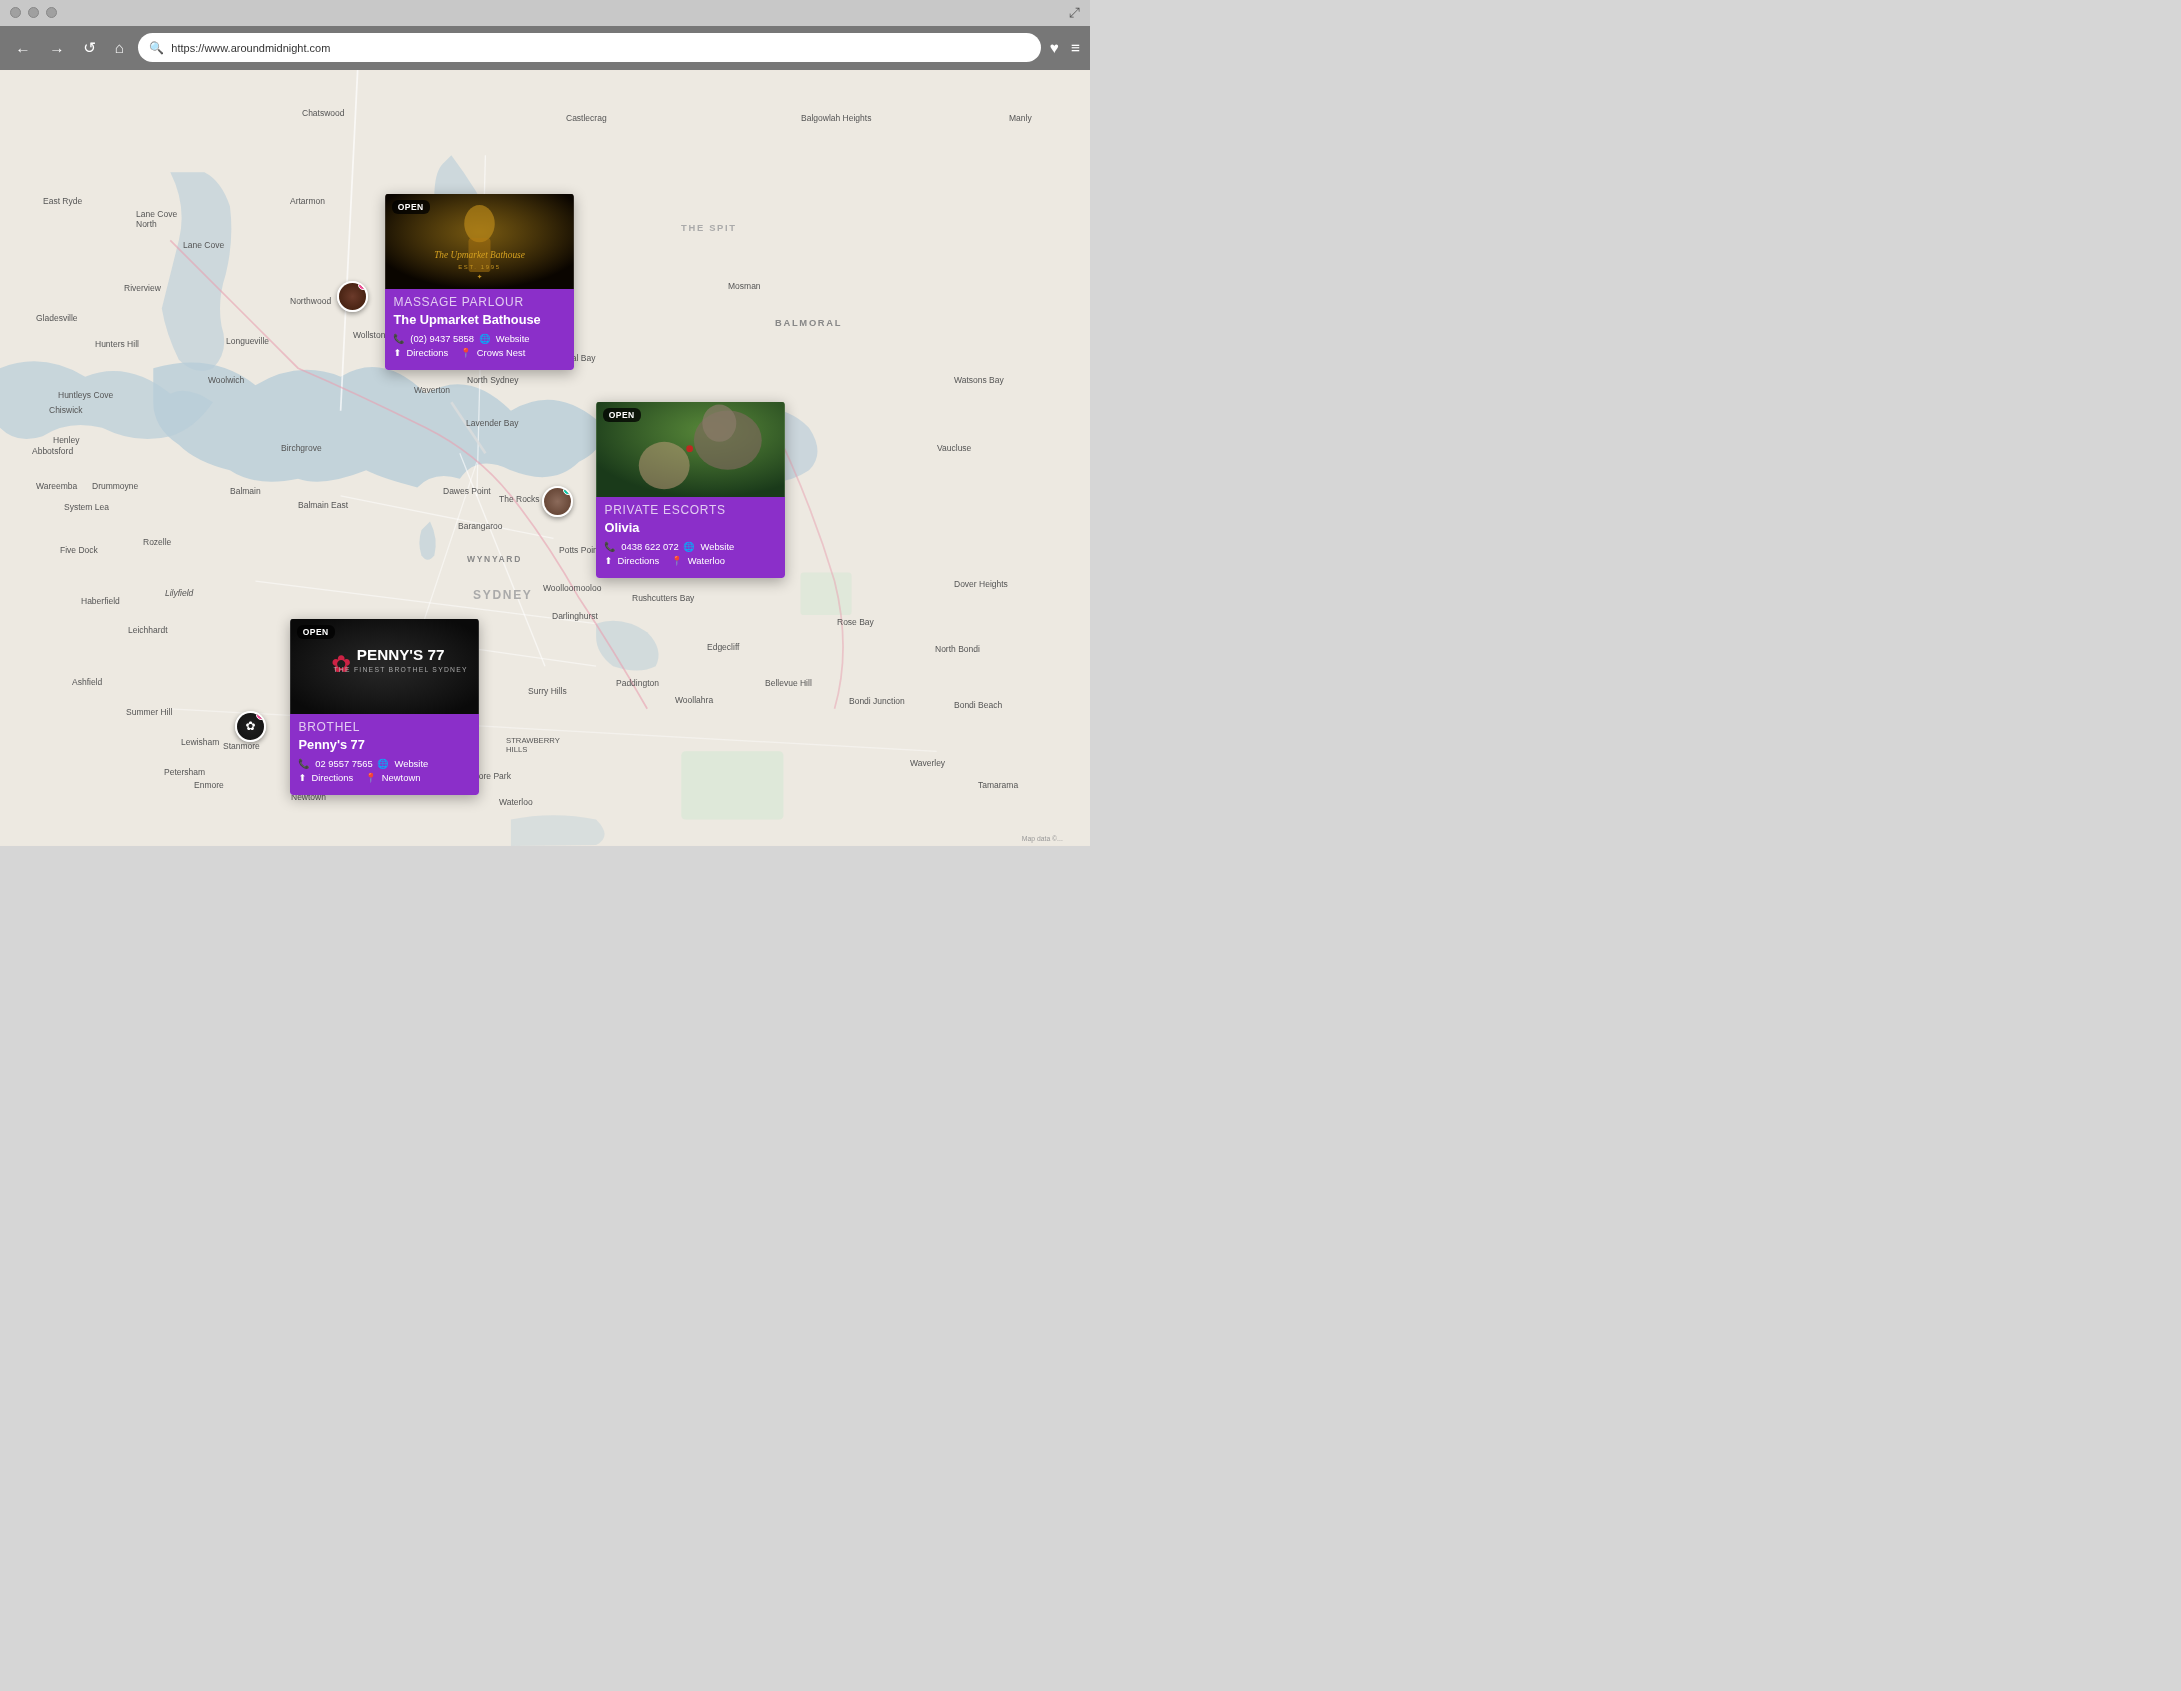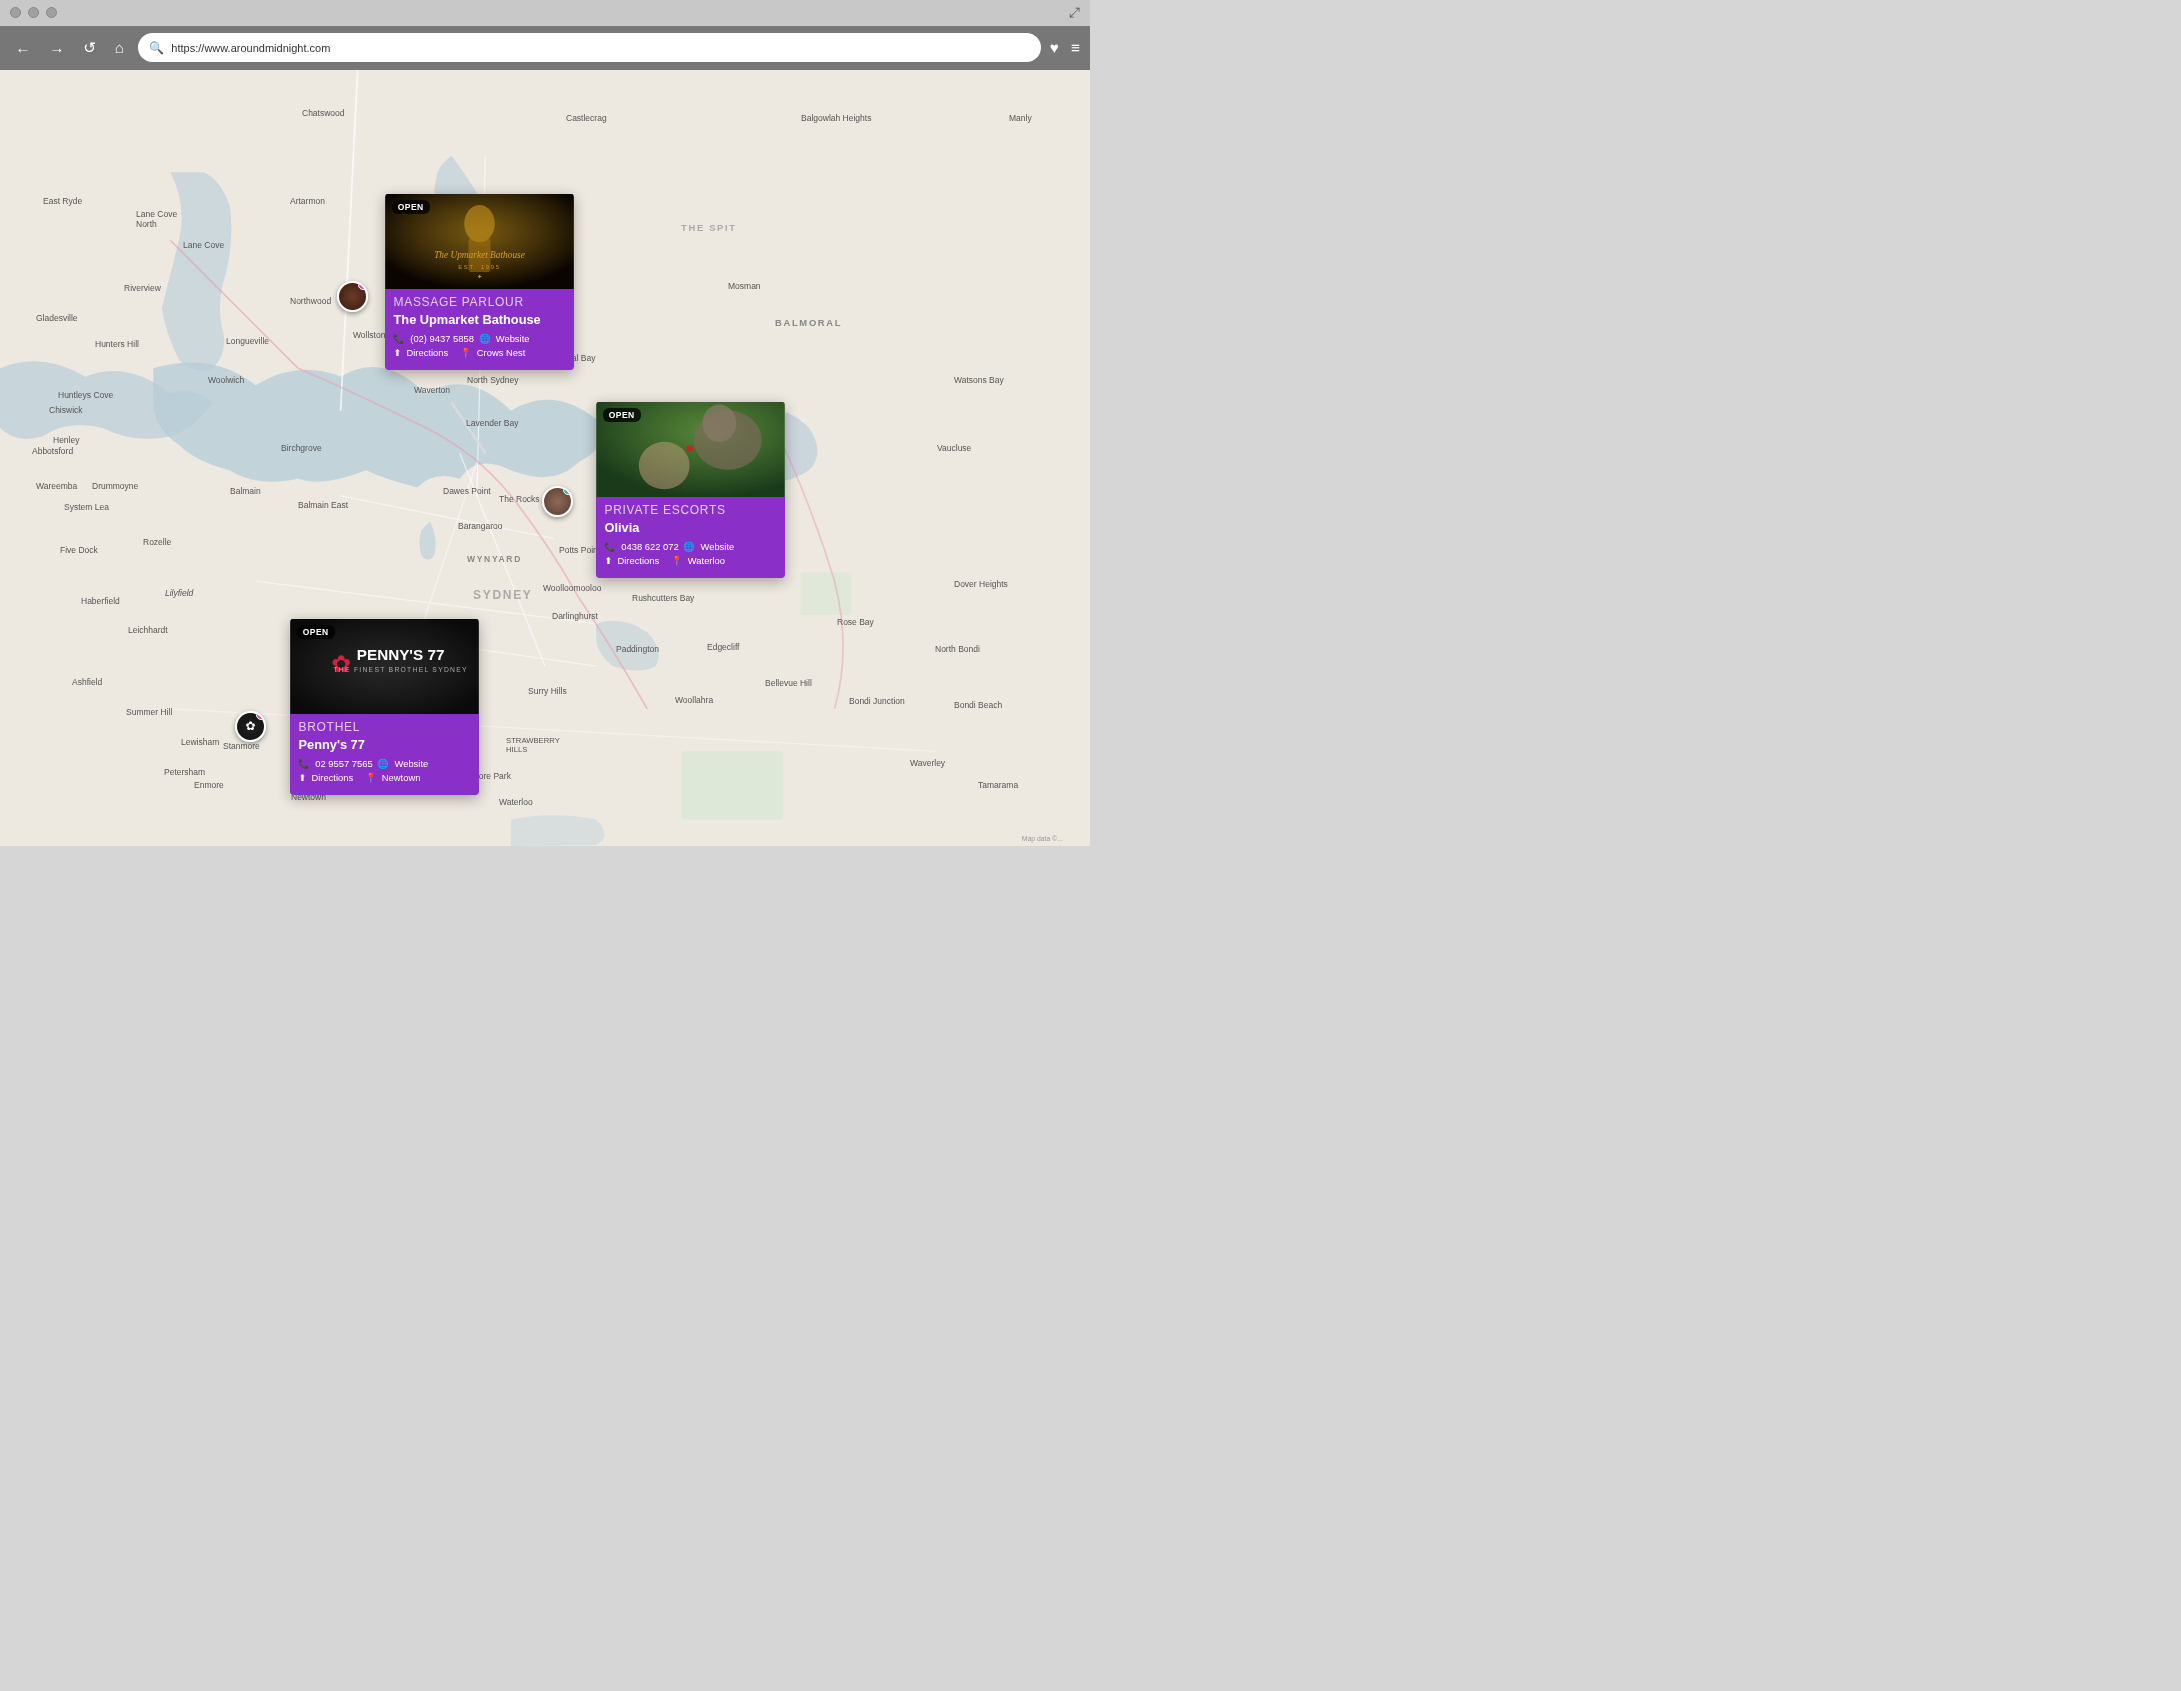--- a/index.html
+++ b/index.html
@@ -297,21 +297,21 @@
   <div class="map-label" style="left:281px; top:373px;">Birchgrove</div>
   <div class="map-label" style="left:443px; top:416px;">Dawes Point</div>
   <div class="map-label" style="left:230px; top:416px;">Balmain</div>
   <div class="map-label" style="left:298px; top:430px;">Balmain East</div>
   <div class="map-label" style="left:499px; top:424px;">The Rocks</div>
   <div class="map-label" style="left:458px; top:451px;">Barangaroo</div>
   <div class="map-label map-label-lg" style="left:467px; top:484px; font-size:8.5px; letter-spacing:1.7px;">WYNYARD</div>
   <div class="map-label map-label-lg" style="left:473px; top:518px; font-size:12px; color:#aaa;">Sydney</div>
   <div class="map-label" style="left:559px; top:475px;">Potts Point</div>
   <div class="map-label" style="left:552px; top:541px;">Darlinghurst</div>
-  <div class="map-label" style="left:596px; top:574px;padding-left:20px;">Paddington</div>
+  <div class="map-label" style="left:596px; top:608px;padding-left:20px;">Paddington</div>
   <div class="map-label" style="left:543px; top:513px;">Woolloomooloo</div>
   <div class="map-label" style="left:632px; top:523px;">Rushcutters Bay</div>
   <div class="map-label" style="left:707px; top:572px;">Edgecliff</div>
   <div class="map-label" style="left:765px; top:608px;">Bellevue Hill</div>
   <div class="map-label" style="left:837px; top:547px;">Rose Bay</div>
   <div class="map-label" style="left:935px; top:574px;">North Bondi</div>
   <div class="map-label" style="left:849px; top:626px;">Bondi Junction</div>
   <div class="map-label" style="left:954px; top:630px;">Bondi Beach</div>
   <div class="map-label" style="left:60px; top:475px;">Five Dock</div>
   <div class="map-label" style="left:143px; top:467px;">Rozelle</div>

